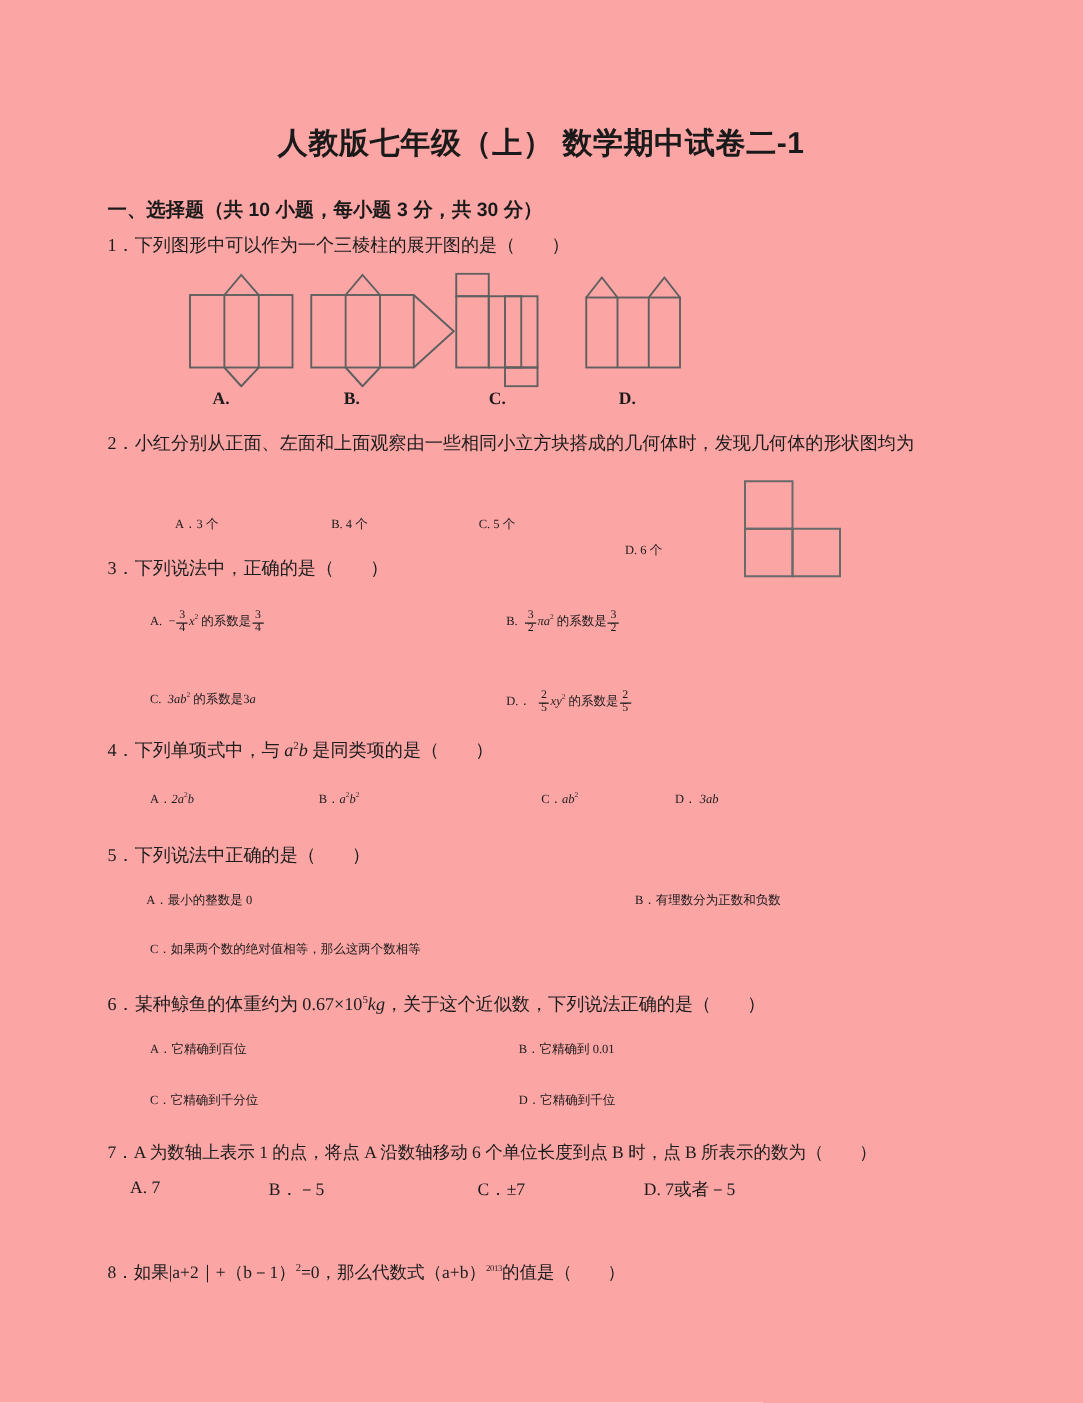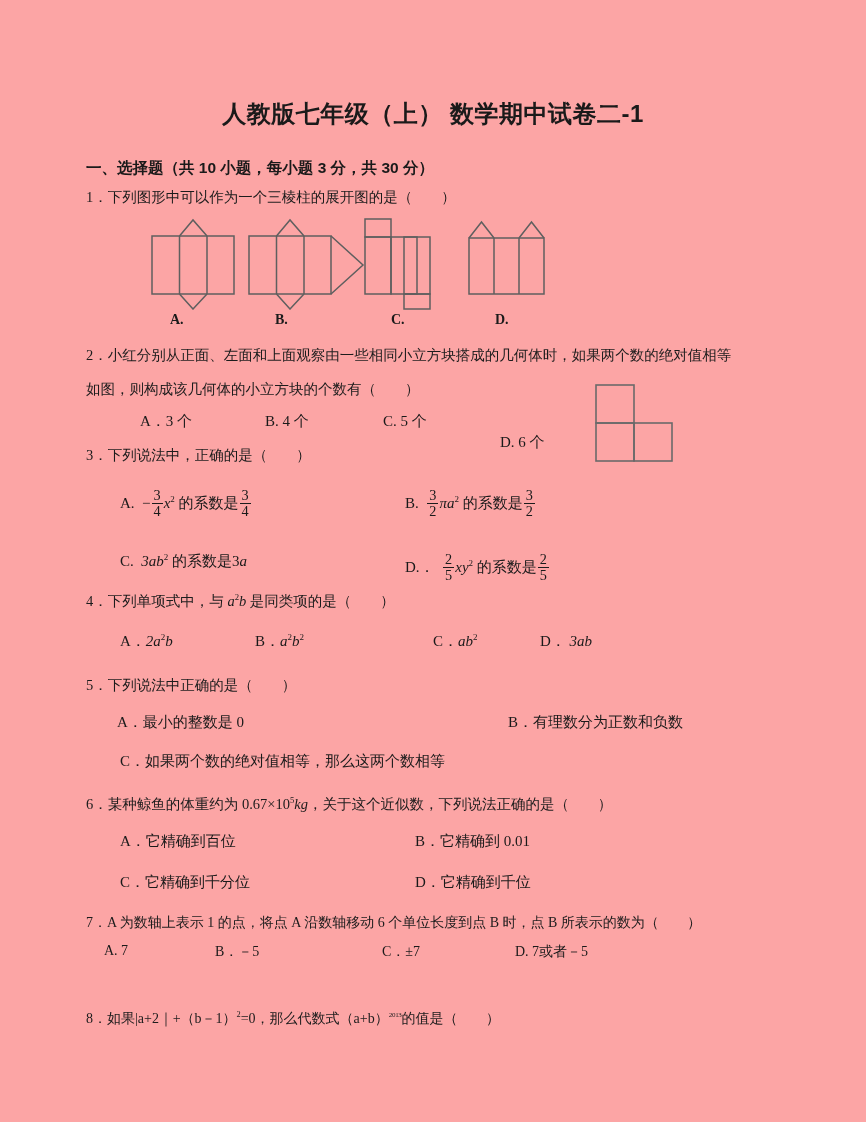--- a/index.html
+++ b/index.html
@@ -47,21 +47,21 @@
 
   
   .q {
     position: absolute;
     font-size: 14.5px;
     line-height: 1.55;
     color: #1c1c1c;
   }
   .opt {
     position: absolute;
-    font-size: 15px;
+    font-size: 10px;
     white-space: nowrap;
   }
   .blankparen { letter-spacing: 6px; }
 
   
   .mi {
     font-family: "Liberation Serif", "DejaVu Serif", serif;
     font-style: italic;
   }
   sup.num { font-size: 0.6em; vertical-align: super; font-style: normal;}
@@ -148,24 +148,21 @@
       <polyline points="58,20 70.5,4 83,20"></polyline>
     </svg>
   </div>
 
   <div class="fig-label" style="left:170px; top:312px;">A.</div>
   <div class="fig-label" style="left:275px; top:312px;">B.</div>
   <div class="fig-label" style="left:391px; top:312px;">C.</div>
   <div class="fig-label" style="left:495px; top:312px;">D.</div>
 
   <div class="q" style="left:86px; top:344px;">
-    <span>2．</span><span>小红分别从正面、左面和上面观察由一些相同小立方块搭成的几何体时，如果两个数的绝对值相等</span>
-  </div>
-  <div class="q" style="left:86px; top:378px;">
-    <span>如图，则构成该几何体的小立方块的个数有（</span><span class="blankparen">&nbsp;&nbsp;&nbsp;</span><span>）</span>
+    <span>2．</span><span>小红分别从正面、左面和上面观察由一些相同小立方块搭成的几何体时，发现几何体的形状图均为</span>
   </div>
 
   <div class="opt" style="left:140px; top:412px;">A．3 个</div>
   <div class="opt" style="left:265px; top:412px;font-family:Liberation Serif, serif;">B. 4 个</div>
   <div class="opt" style="left:383px; top:412px;">C. 5 个</div>
   <div class="opt" style="left:500px; top:412px;margin-top:21px;">D. 6 个</div>
 
   <div style="position:absolute; left:595px; top:384px;">
     <svg class="cubefig" width="100" height="80" viewBox="0 0 100 80">
       <rect x="1" y="1" width="38" height="38"></rect>

